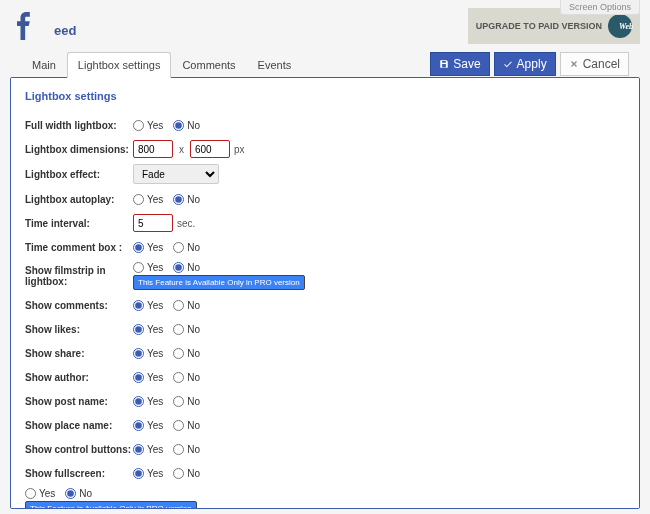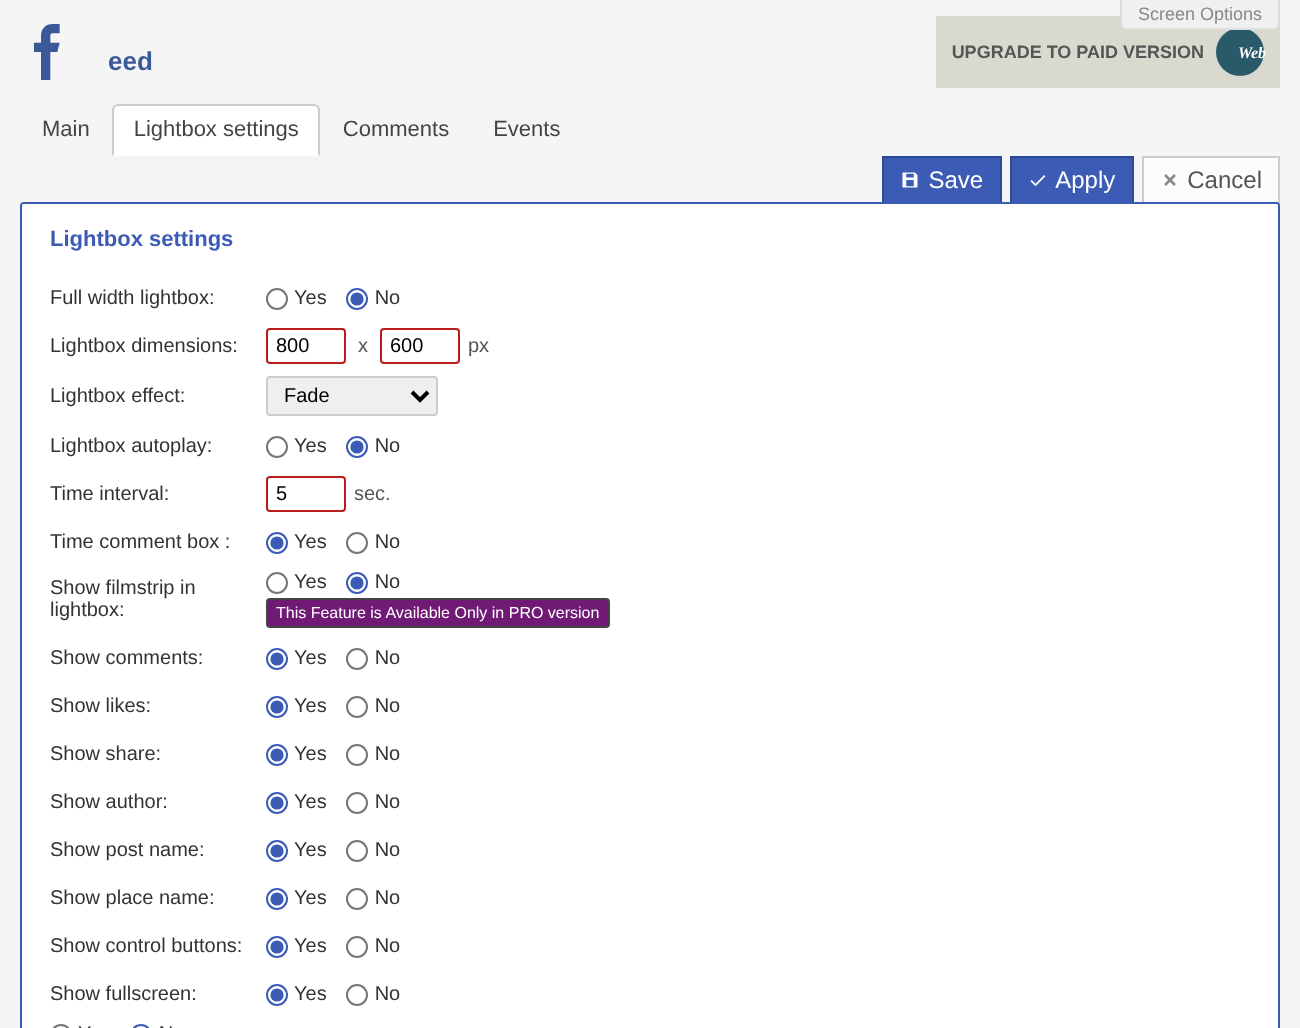--- a/index.html
+++ b/index.html
@@ -5,42 +5,42 @@
 * { box-sizing: border-box; margin: 0; padding: 0; }
 body { font-family: -apple-system, Helvetica, Arial, sans-serif; font-size: 11px; color: #333; background: #f5f5f5; width: 650px; height: 514px; overflow: hidden; }
 .topbar { display: flex; align-items: center; padding: 8px 10px; gap: 10px; }
 .logo { display: flex; align-items: flex-end; gap: 20px; }
 .logo svg { width: 28px; height: 28px; }
 .logo-text { color: #3b5998; font-weight: bold; font-size: 13px; margin-left: -4px; margin-bottom: 2px; }
 .page-title { color: #666; font-size: 15px; font-weight: 400; }
 .upgrade { margin-left: auto; background: #d9d9cf; display: flex; align-items: center; gap: 6px; padding: 6px 8px; font-size: 9px; font-weight: bold; color: #555; }
 .web-badge { width: 24px; height: 24px; border-radius: 50%; background: #2a5a6a; color: #fff; display: flex; align-items: center; justify-content: center; font-size: 8px; font-style: italic; font-family: Georgia, serif; padding-left: 12px; }
 .screen-opts { position: absolute; top: 0; right: 10px; background: #f0f0f0; border: 1px solid #ddd; border-top: none; border-radius: 0 0 3px 3px; padding: 2px 8px; font-size: 9px; color: #888; }
-.action-row { display: flex; align-items: flex-start; padding: 0 10px; flex-direction: column; }
+.action-row { display: flex; align-items: flex-start; padding: 0 21px; }
 .tabs { display: flex; }
 .tab { padding: 6px 10px; font-size: 11px; color: #444; border: 1px solid transparent; cursor: pointer; }
 .tab.active { background: #fff; border: 1px solid #ccc; border-bottom-color: #fff; border-radius: 3px 3px 0 0; position: relative; z-index: 2; }
 .actions { margin-left: auto; display: flex; gap: 4px; align-items: center; }
 .btn { display: inline-flex; align-items: center; gap: 4px; padding: 4px 8px; font-size: 12px; border: 1px solid; border-radius: 0; cursor: pointer; }
 .btn-save, .btn-apply { background: #3b5bb5; color: #fff; border-color: #2a4a9a; }
 .btn-cancel { background: #fcfcfc; color: #555; border-color: #ccc; }
 .btn svg { width: 10px; height: 10px; }
 .panel { margin: -1px 10px 10px; border: 1px solid #3b5bb5; background: #fff; border-radius: 2px; padding: 12px 14px; height: 432px; overflow: auto; position: relative; z-index: 1; }
 .panel-title { color: #3b5bb5; font-weight: bold; font-size: 11px; margin-bottom: 14px; }
 .row { display: flex; align-items: center; margin-bottom: 6px; min-height: 18px; }
-.row .label { width: 108px; font-size: 10px; font-weight: normal; color: #333; }
+.row .label { width: 108px; font-size: 10px; font-weight: bold; color: #333; }
 .row .control { display: flex; align-items: center; gap: 4px; font-size: 10px; }
 .radio-pair { display: flex; gap: 10px; align-items: center; }
 .radio-opt { display: flex; align-items: center; gap: 3px; }
 input[type=radio] { width: 11px; height: 11px; accent-color: #3b5bb5; }
 input[type=text] { border: 1px solid #b91c1c; border-radius: 2px; padding: 2px 4px; font-size: 10px; height: 18px; }
 .dim-input { width: 40px; }
 .int-input { width: 40px; }
 select { border: 1px solid #ccc; border-radius: 2px; padding: 2px 4px; font-size: 10px; height: 20px; width: 86px; }
-.pro-badge { background: #701a75; color: #fff; font-size: 8px; padding: 2px 4px; border-radius: 2px; border: 1px solid #444; }
+.pro-badge { background: #3b82f6; color: #fff; font-size: 8px; padding: 2px 4px; border-radius: 2px; border: 1px solid #444; }
 .stack { display: flex; flex-direction: column; gap: 2px; align-items: flex-start; }
 .unit { font-size: 10px; color: #555; }
 .x-sep { font-size: 10px; color: #555; padding: 0 2px; }
 </style>
 </head>
 <body>
 
 <div class="screen-opts">Screen Options</div>
 
 <div class="topbar">

